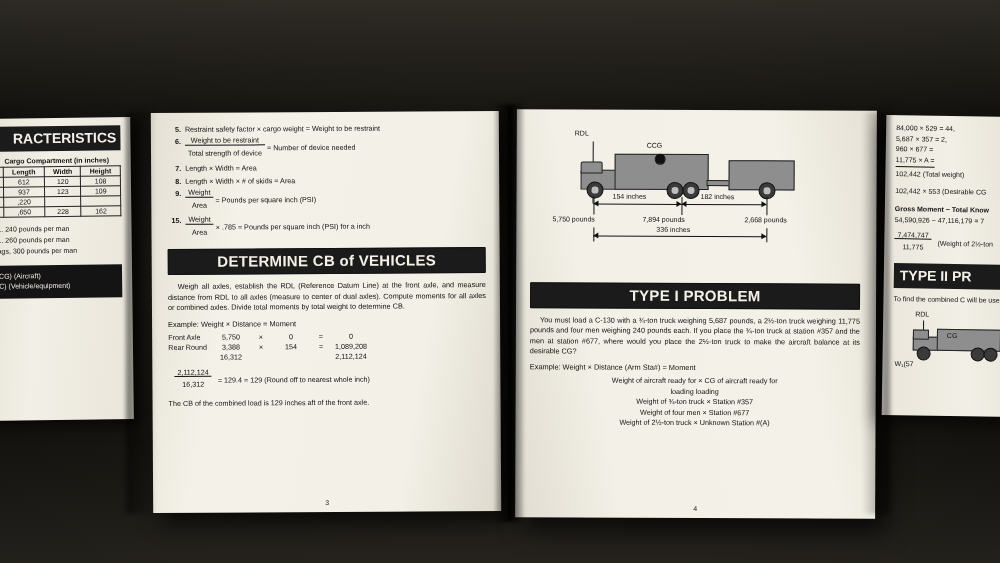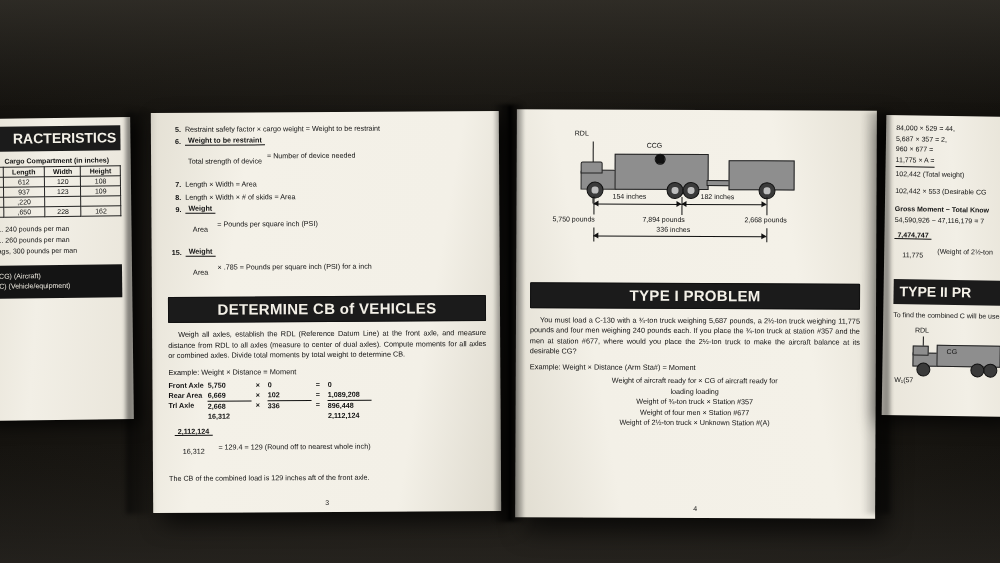--- a/index.html
+++ b/index.html
@@ -127,22 +127,22 @@
   .num-list li .n { width: 14px; text-align: right; padding-right: 4px; flex: 0 0 auto; font-weight: 700;}
   .num-list li .b { flex: 1 1 auto; }
 
   .frac {
     display: inline-flex;
     flex-direction: column;
     vertical-align: middle;
     text-align: center;
     line-height: 1.05;
   }
-  .frac .top { border-bottom: 1px solid #111; padding: 0 3px; font-weight: 700; }
-  .frac .bot { padding: 12px 3px; }
+  .frac .top { border-bottom: 1px solid #111; padding: 0 3px; font-weight: 400; }
+  .frac .bot { padding: 4px 3px; }
 
   .banner {
     background: #1b1b1b;
     color: #f3f0e7;
     font-weight: 700;
     letter-spacing: 0.3px;
     text-align: center;
     padding: 4px 6px 5px 6px;
     margin: 9px 0 7px 0;
     font-size: 15px;
@@ -153,23 +153,23 @@
   .para { font-size: 7.3px; line-height: 1.42; margin: 0 0 6px 0; text-align: justify; }
   .para.indent { text-indent: 10px; }
 
   .ex-title { font-size: 7.4px; margin: 6px 0 4px 0; }
 
   table.calc {
     border-collapse: collapse;
     font-size: 7.2px;
     margin: 0 0 2px 0;
   }
-  table.calc td { padding: 0 4px 1px 0; white-space: nowrap; font-weight: bold; }
+  table.calc td { padding: 0 4px 1px 0; white-space: nowrap; }
   td.rlab { text-align: left; padding-right: 10px; }
-  td.rnum { text-align: left; min-width: 40px; }
+  td.rnum { text-align: center; min-width: 40px; }
   td.op { text-align: center; width: 12px; }
   .ul-top { border-top: 1px solid #111; }
   .total-row td { font-weight: 400; }
 
   .page-num { position: absolute; bottom: 6px; left: 0; right: 0; text-align: center; font-size: 7px; }
 
   .note-line { font-size: 7.2px; line-height: 1.45; }
   .centerish { text-align: center; }
 
   
@@ -344,34 +344,26 @@
       <tbody>
           <tr>
         <td class="rlab">Front Axle</td>
         <td class="rnum">5,750</td>
         <td class="op">×</td>
         <td class="rnum">0</td>
         <td class="op">=</td>
         <td class="rnum">0</td>
       </tr>
       <tr>
-        <td class="rlab">Rear Area</td>
-        <td class="rnum">6,669</td>
+        <td class="rlab">Rear Round</td>
+        <td class="rnum">3,388</td>
         <td class="op">×</td>
-        <td class="rnum">102</td>
+        <td class="rnum">154</td>
         <td class="op">=</td>
         <td class="rnum">1,089,208</td>
-      </tr>
-      <tr>
-        <td class="rlab">Trl Axle</td>
-        <td class="rnum ul-top">2,668</td>
-        <td class="op">×</td>
-        <td class="rnum ul-top">336</td>
-        <td class="op">=</td>
-        <td class="rnum ul-top">896,448</td>
       </tr>
       <tr class="total-row">
         <td class="rlab"></td>
         <td class="rnum">16,312</td>
         <td class="op"></td>
         <td class="rnum"></td>
         <td class="op"></td>
         <td class="rnum">2,112,124</td>
       </tr>
     </tbody>

